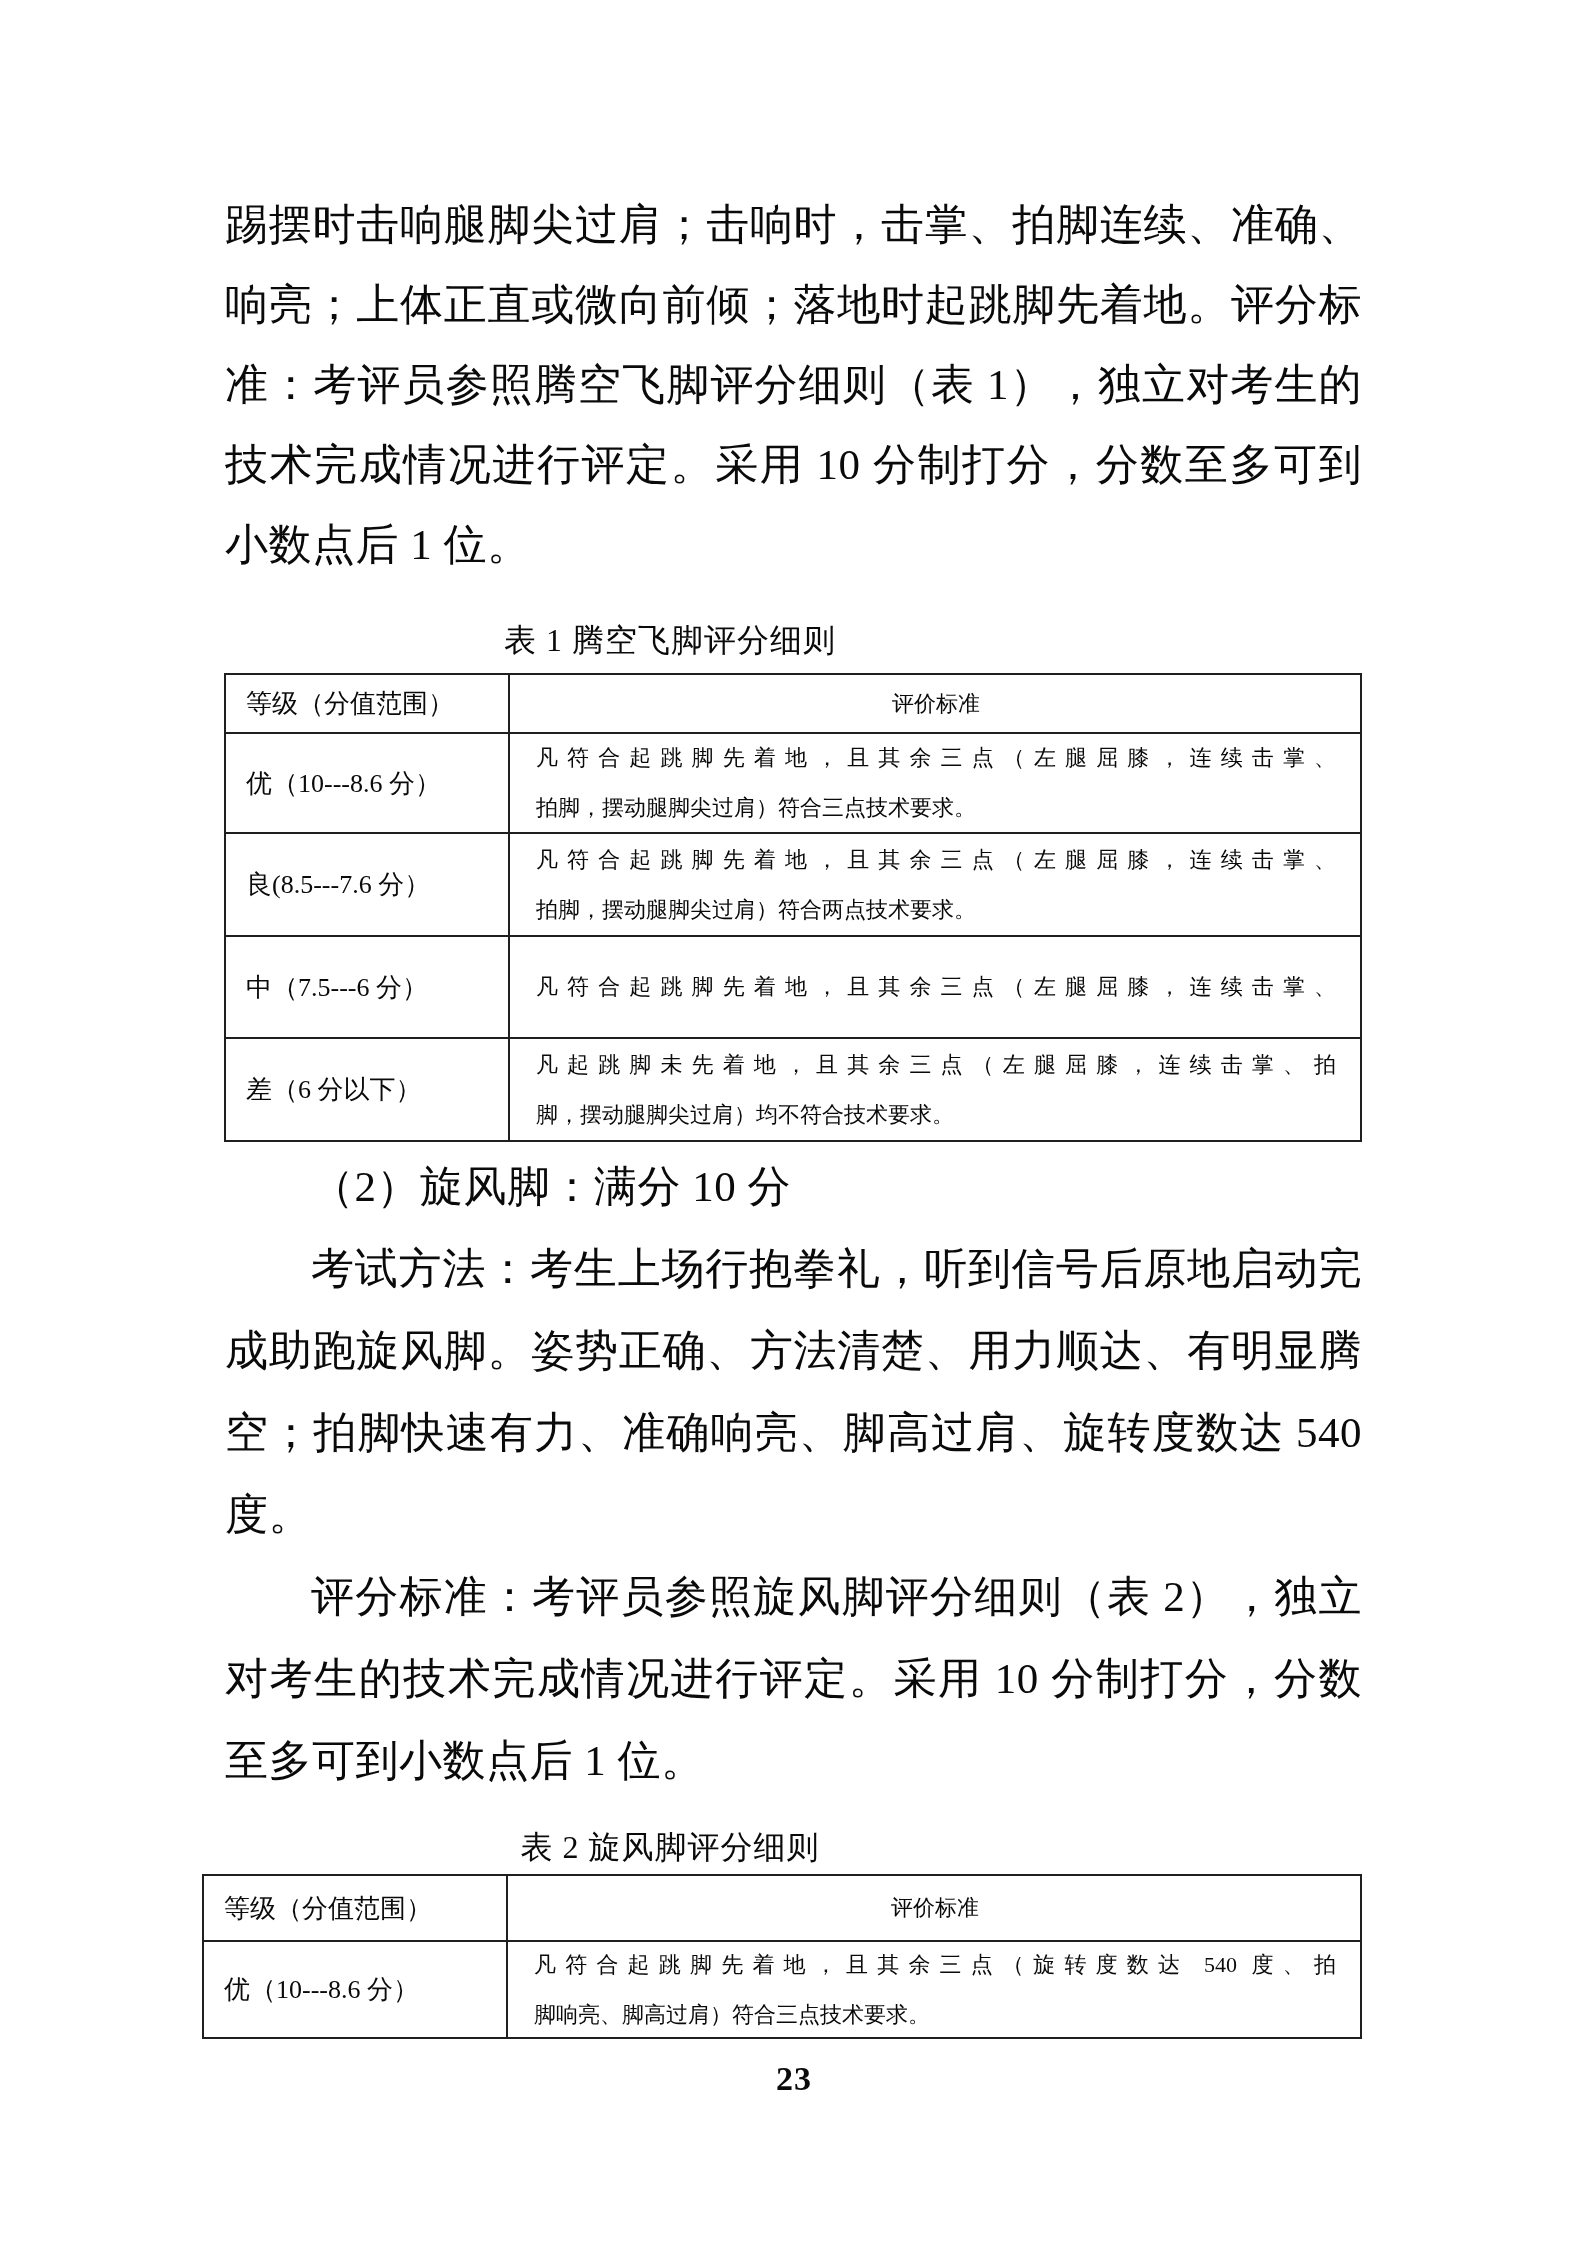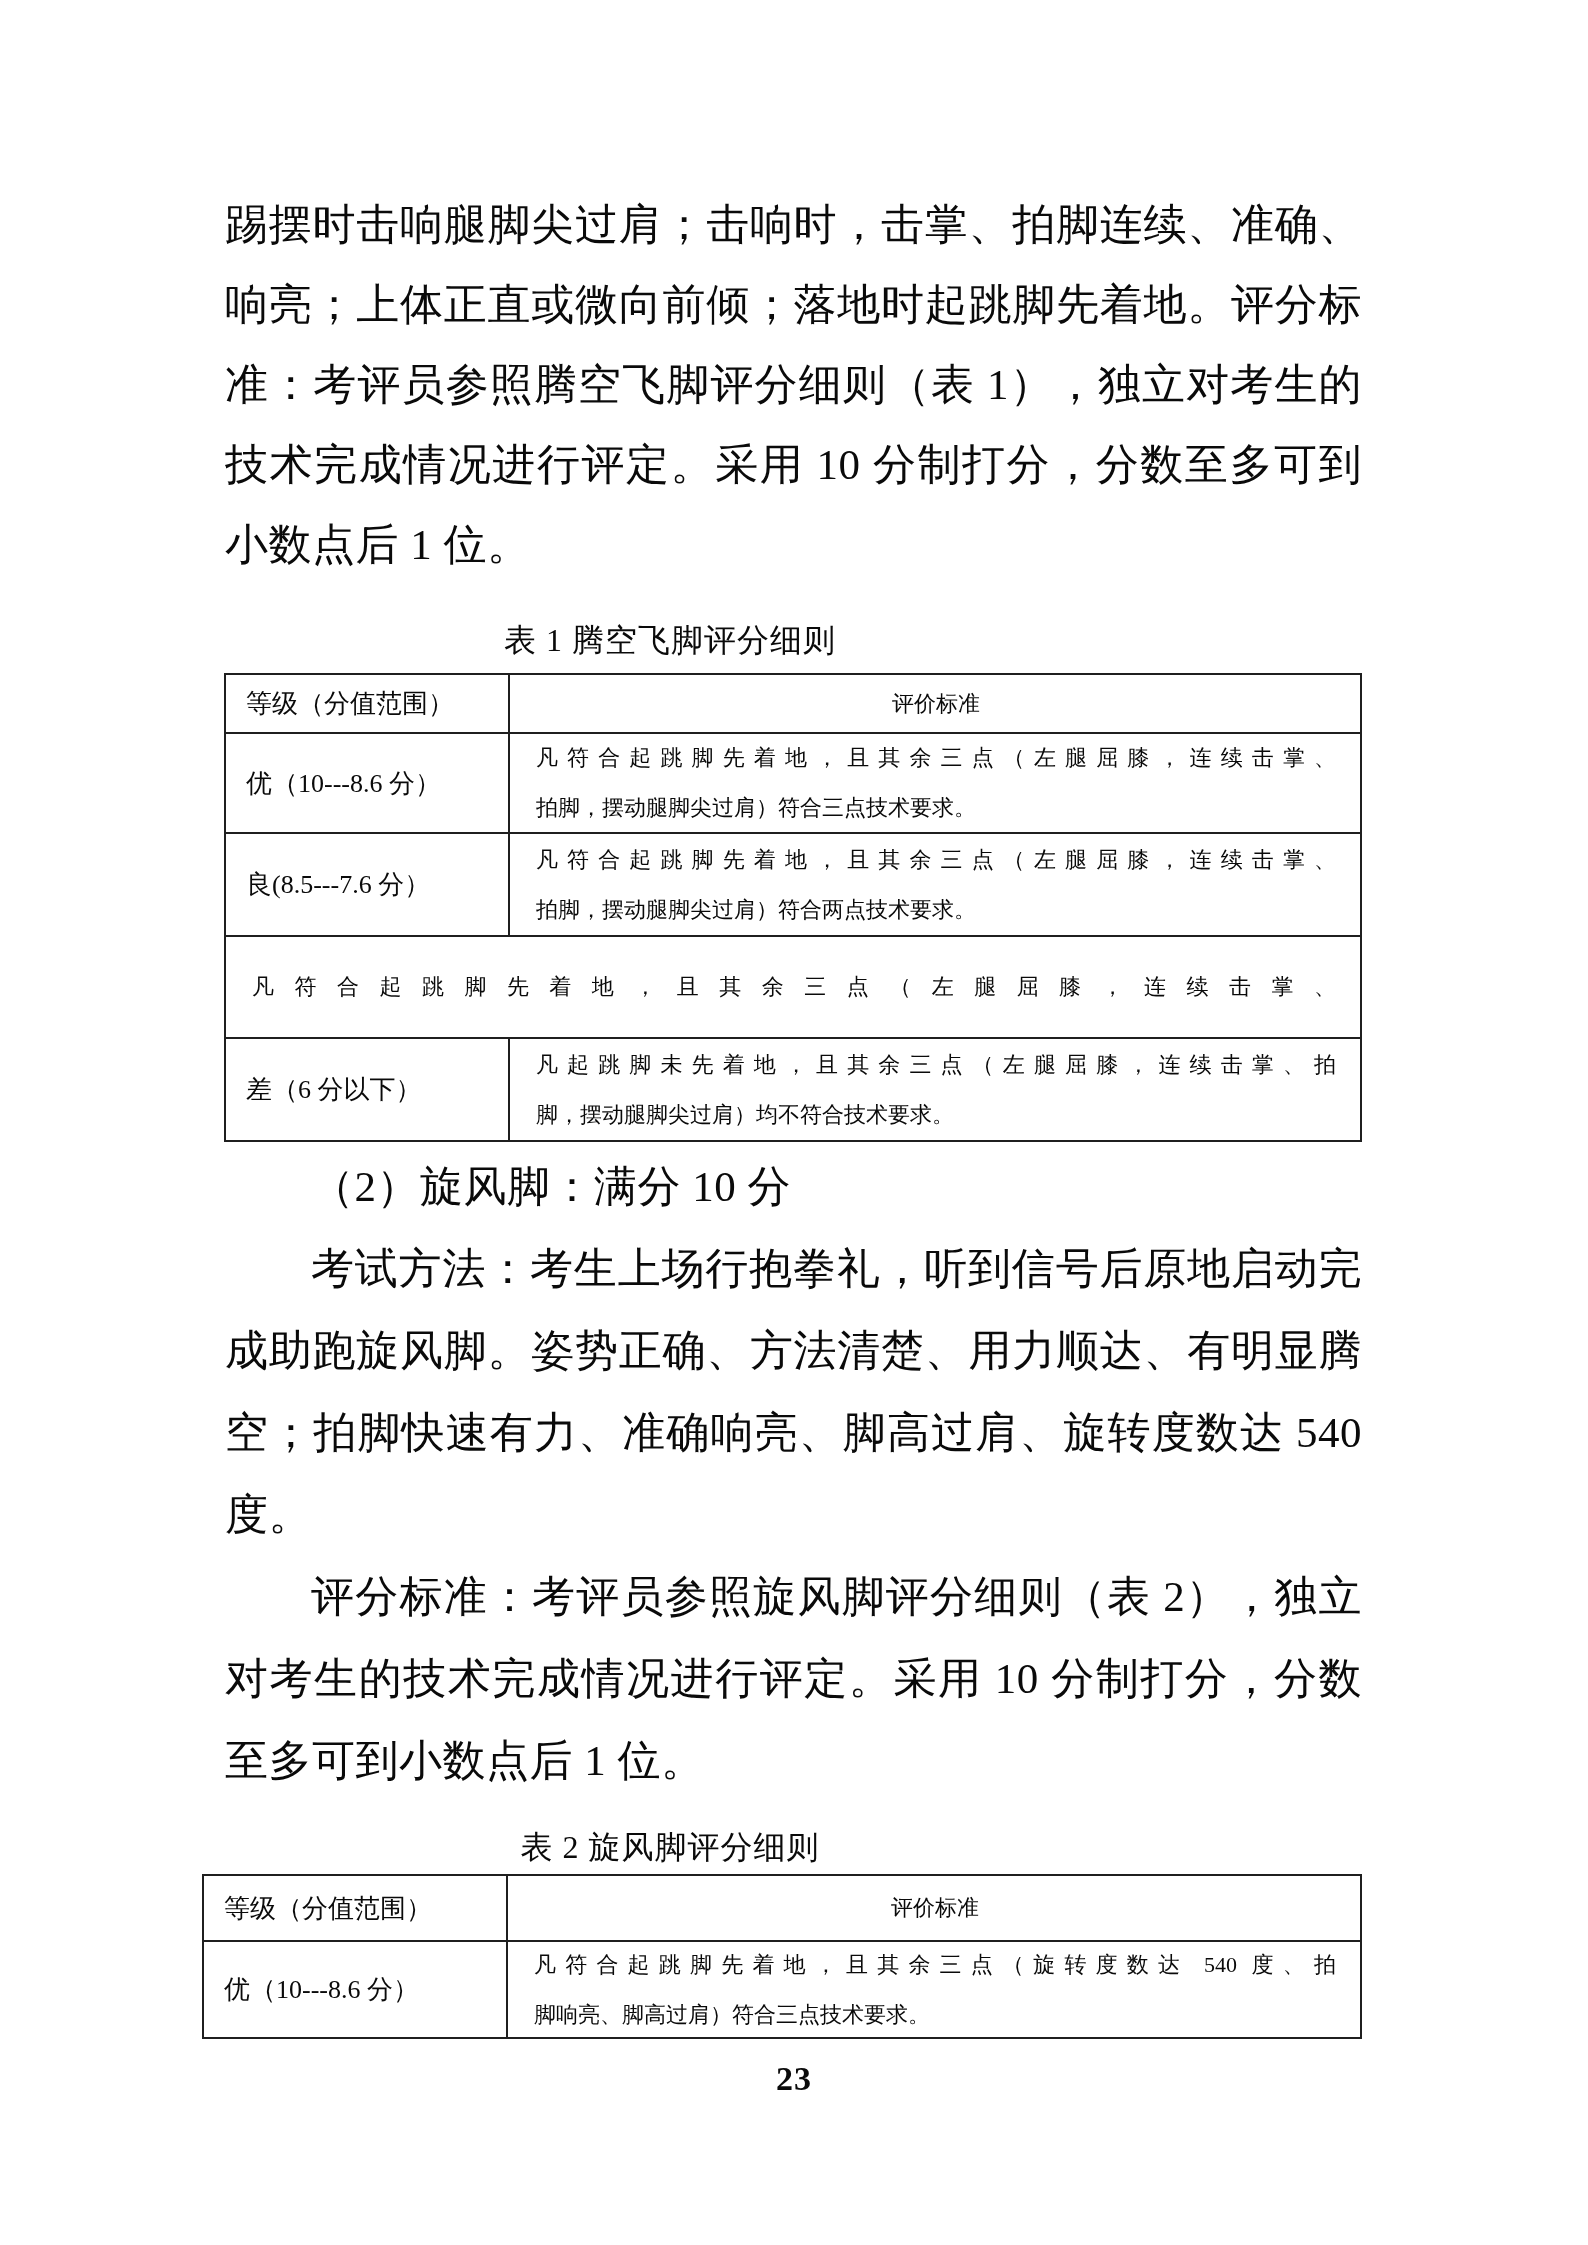--- a/index.html
+++ b/index.html
@@ -108,20 +108,21 @@
       </div>
     </div>
     <div class="trow" style="height:103px;">
       <div class="c1">良(8.5---7.6 分）</div>
       <div class="c2">
         <div class="cline stretch">凡符合起跳脚先着地，且其余三点（左腿屈膝，连续击掌、</div>
         <div class="cline">拍脚，摆动腿脚尖过肩）符合两点技术要求。</div>
       </div>
     </div>
     <div class="trow" style="height:102px;">
+      <div class="c1">中（7.5---6 分）</div>
       <div class="c2">
         <div class="cline stretch">凡符合起跳脚先着地，且其余三点（左腿屈膝，连续击掌、</div>
       </div>
     </div>
     <div class="trow" style="height:103px;font-family:Liberation Serif, serif;">
       <div class="c1">差（6 分以下）</div>
       <div class="c2">
         <div class="cline stretch">凡起跳脚未先着地，且其余三点（左腿屈膝，连续击掌、拍</div>
         <div class="cline">脚，摆动腿脚尖过肩）均不符合技术要求。</div>
       </div>

